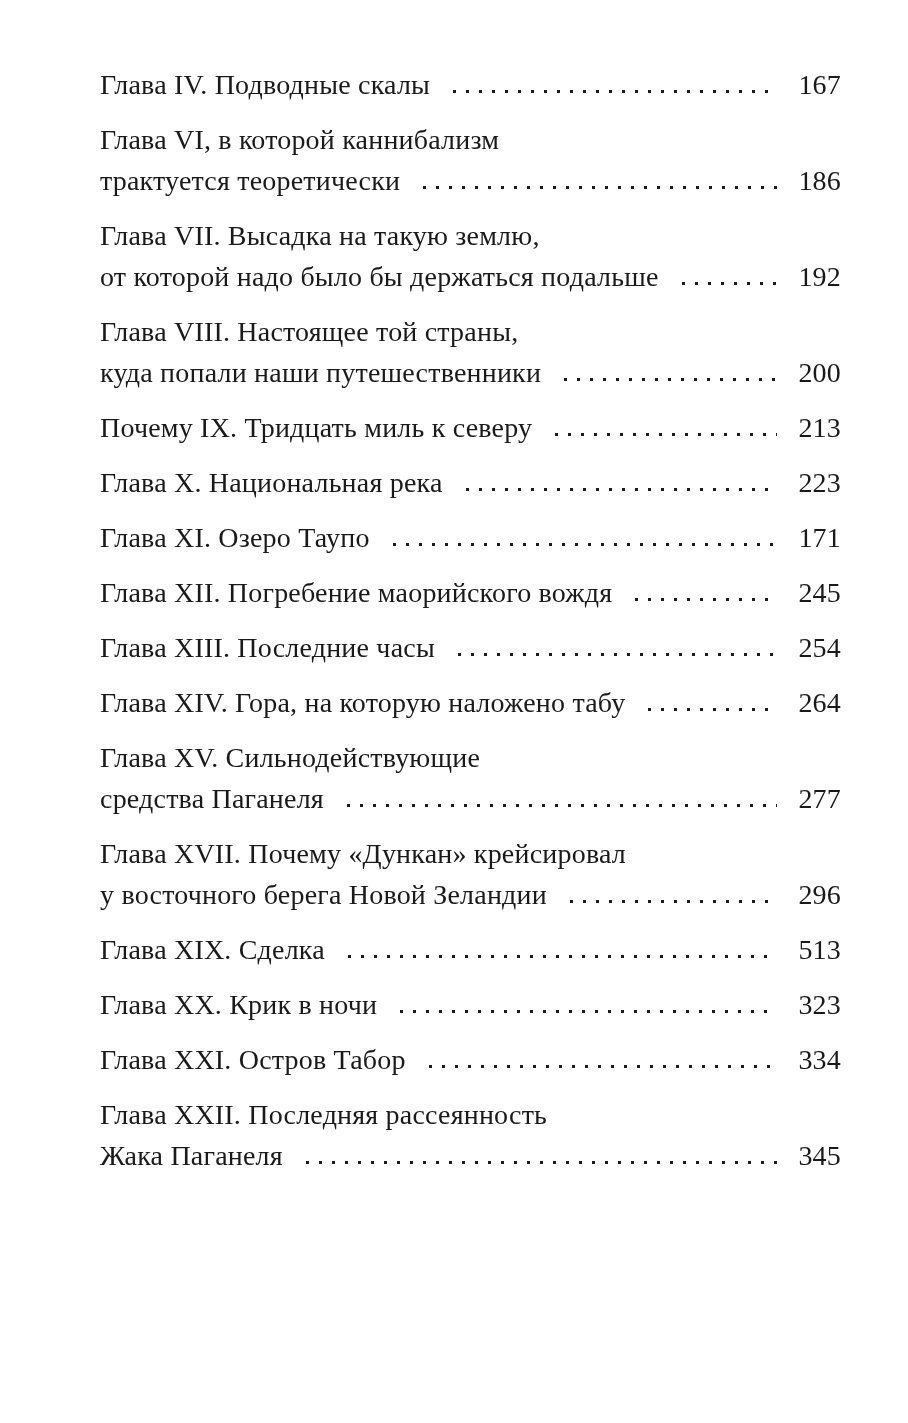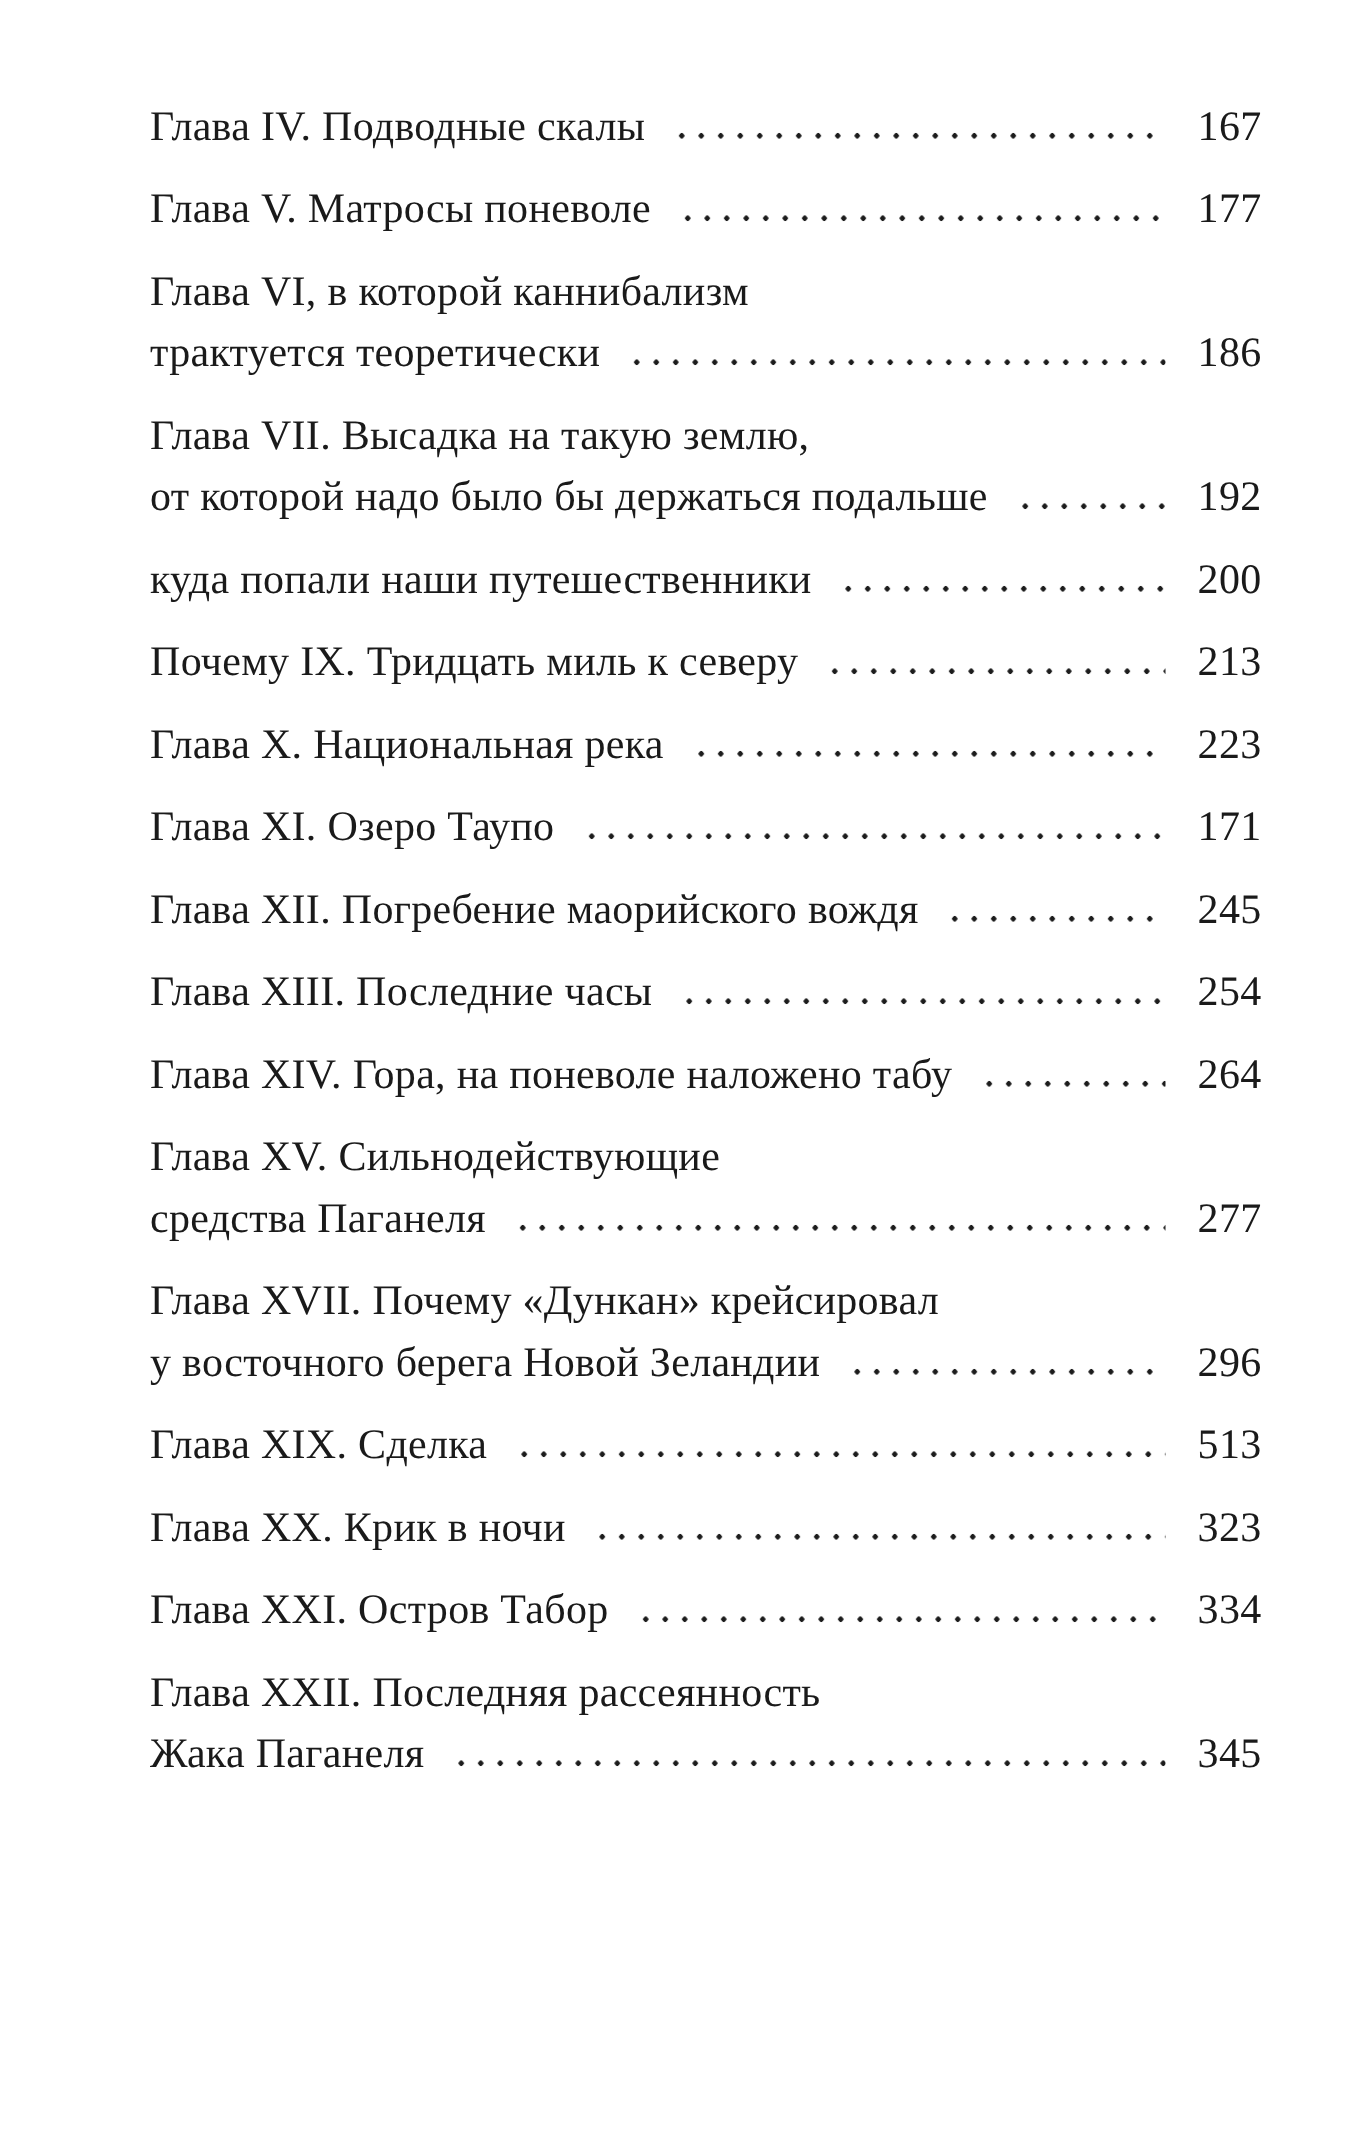--- a/index.html
+++ b/index.html
@@ -59,28 +59,20 @@
   <div class="toc-list">
   <div class="entry">
     <div></div>
     <div class="line line-last">
       <span class="entry-text">Глава IV. Подводные скалы</span>
       <span class="leader"></span>
       <span class="page-num">167</span>
     </div>
   </div>
 
-  <div class="entry">
-    <div></div>
-    <div class="line line-last">
-      <span class="entry-text">Глава V. Матросы поневоле</span>
-      <span class="leader"></span>
-      <span class="page-num">177</span>
-    </div>
-  </div>
 
   <div class="entry">
     <div>
           <div class="line">Глава VI, в которой каннибализм</div>
         </div>
     <div class="line line-last">
       <span class="entry-text">трактуется теоретически</span>
       <span class="leader"></span>
       <span class="page-num">186</span>
     </div>
@@ -91,20 +83,23 @@
           <div class="line">Глава VII. Высадка на такую землю,</div>
         </div>
     <div class="line line-last">
       <span class="entry-text">от которой надо было бы держаться подальше</span>
       <span class="leader"></span>
       <span class="page-num">192</span>
     </div>
   </div>
 
   <div class="entry">
+    <div>
+          <div class="line">Глава VIII. Настоящее той страны,</div>
+        </div>
     <div class="line line-last">
       <span class="entry-text">куда попали наши путешественники</span>
       <span class="leader"></span>
       <span class="page-num">200</span>
     </div>
   </div>
 
   <div class="entry">
     <div></div>
     <div class="line line-last">
@@ -146,21 +141,21 @@
     <div class="line line-last">
       <span class="entry-text">Глава XIII. Последние часы</span>
       <span class="leader"></span>
       <span class="page-num">254</span>
     </div>
   </div>
 
   <div class="entry">
     <div></div>
     <div class="line line-last">
-      <span class="entry-text">Глава XIV. Гора, на поневоле наложено табу</span>
+      <span class="entry-text">Глава XIV. Гора, на которую наложено табу</span>
       <span class="leader"></span>
       <span class="page-num">264</span>
     </div>
   </div>
 
   <div class="entry">
     <div>
           <div class="line">Глава XV. Сильнодействующие</div>
         </div>
     <div class="line line-last">

